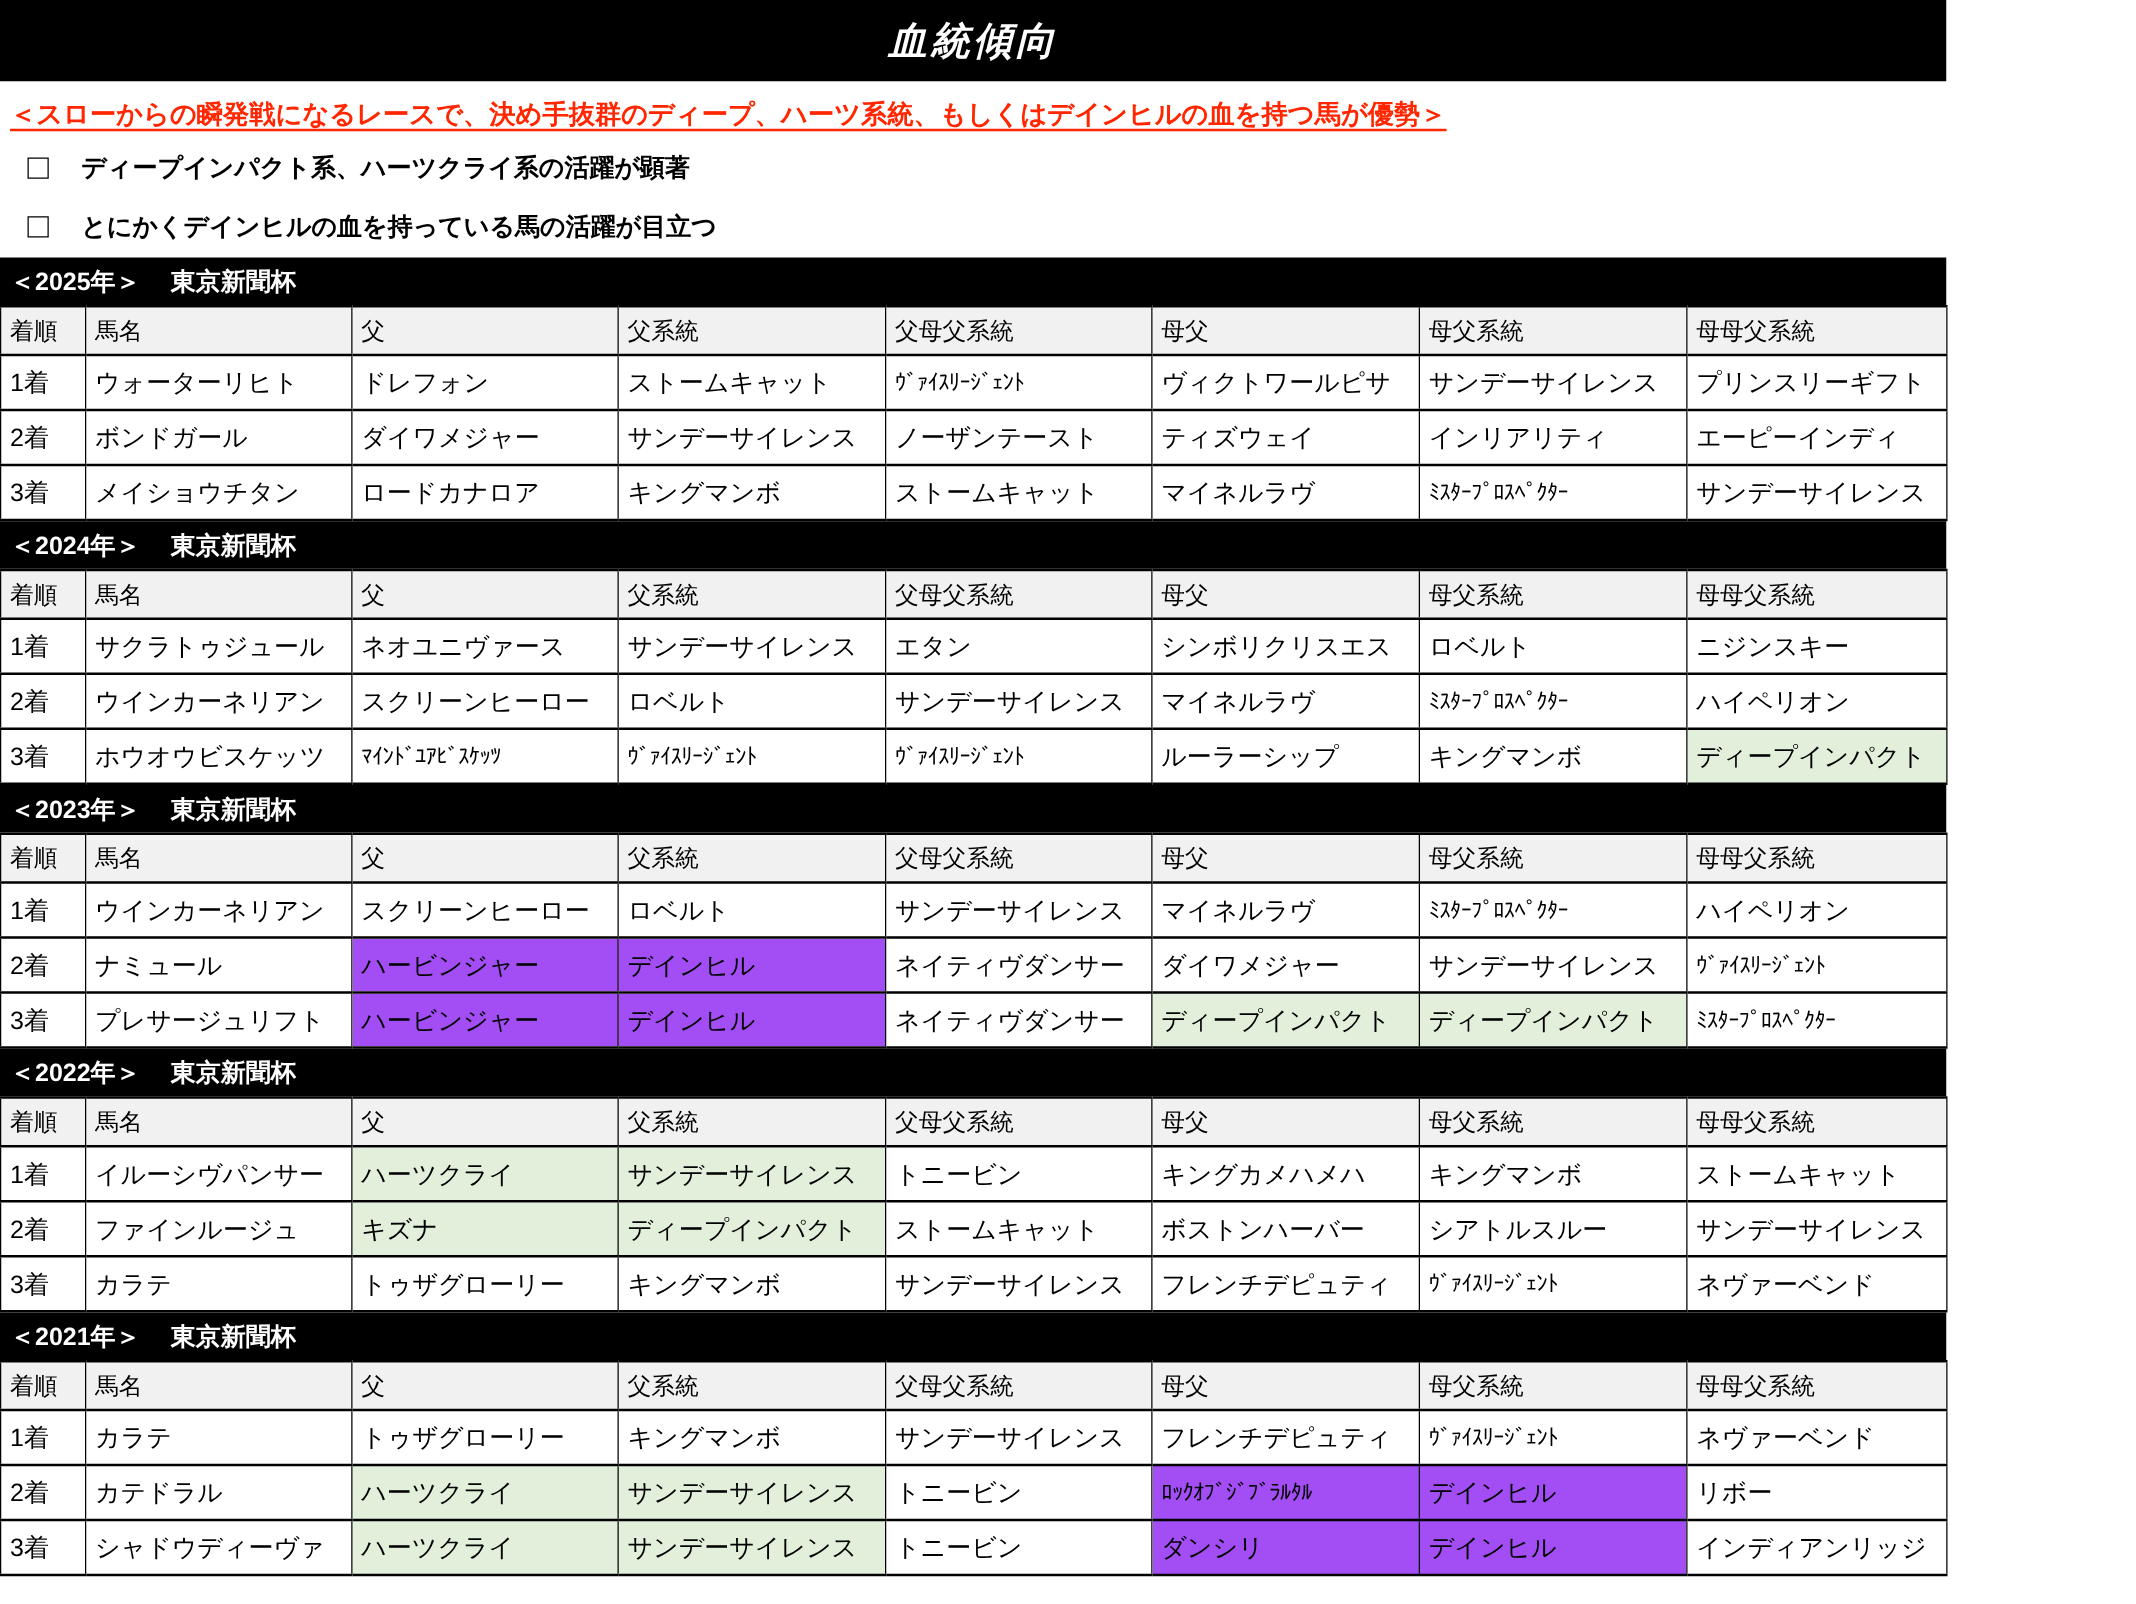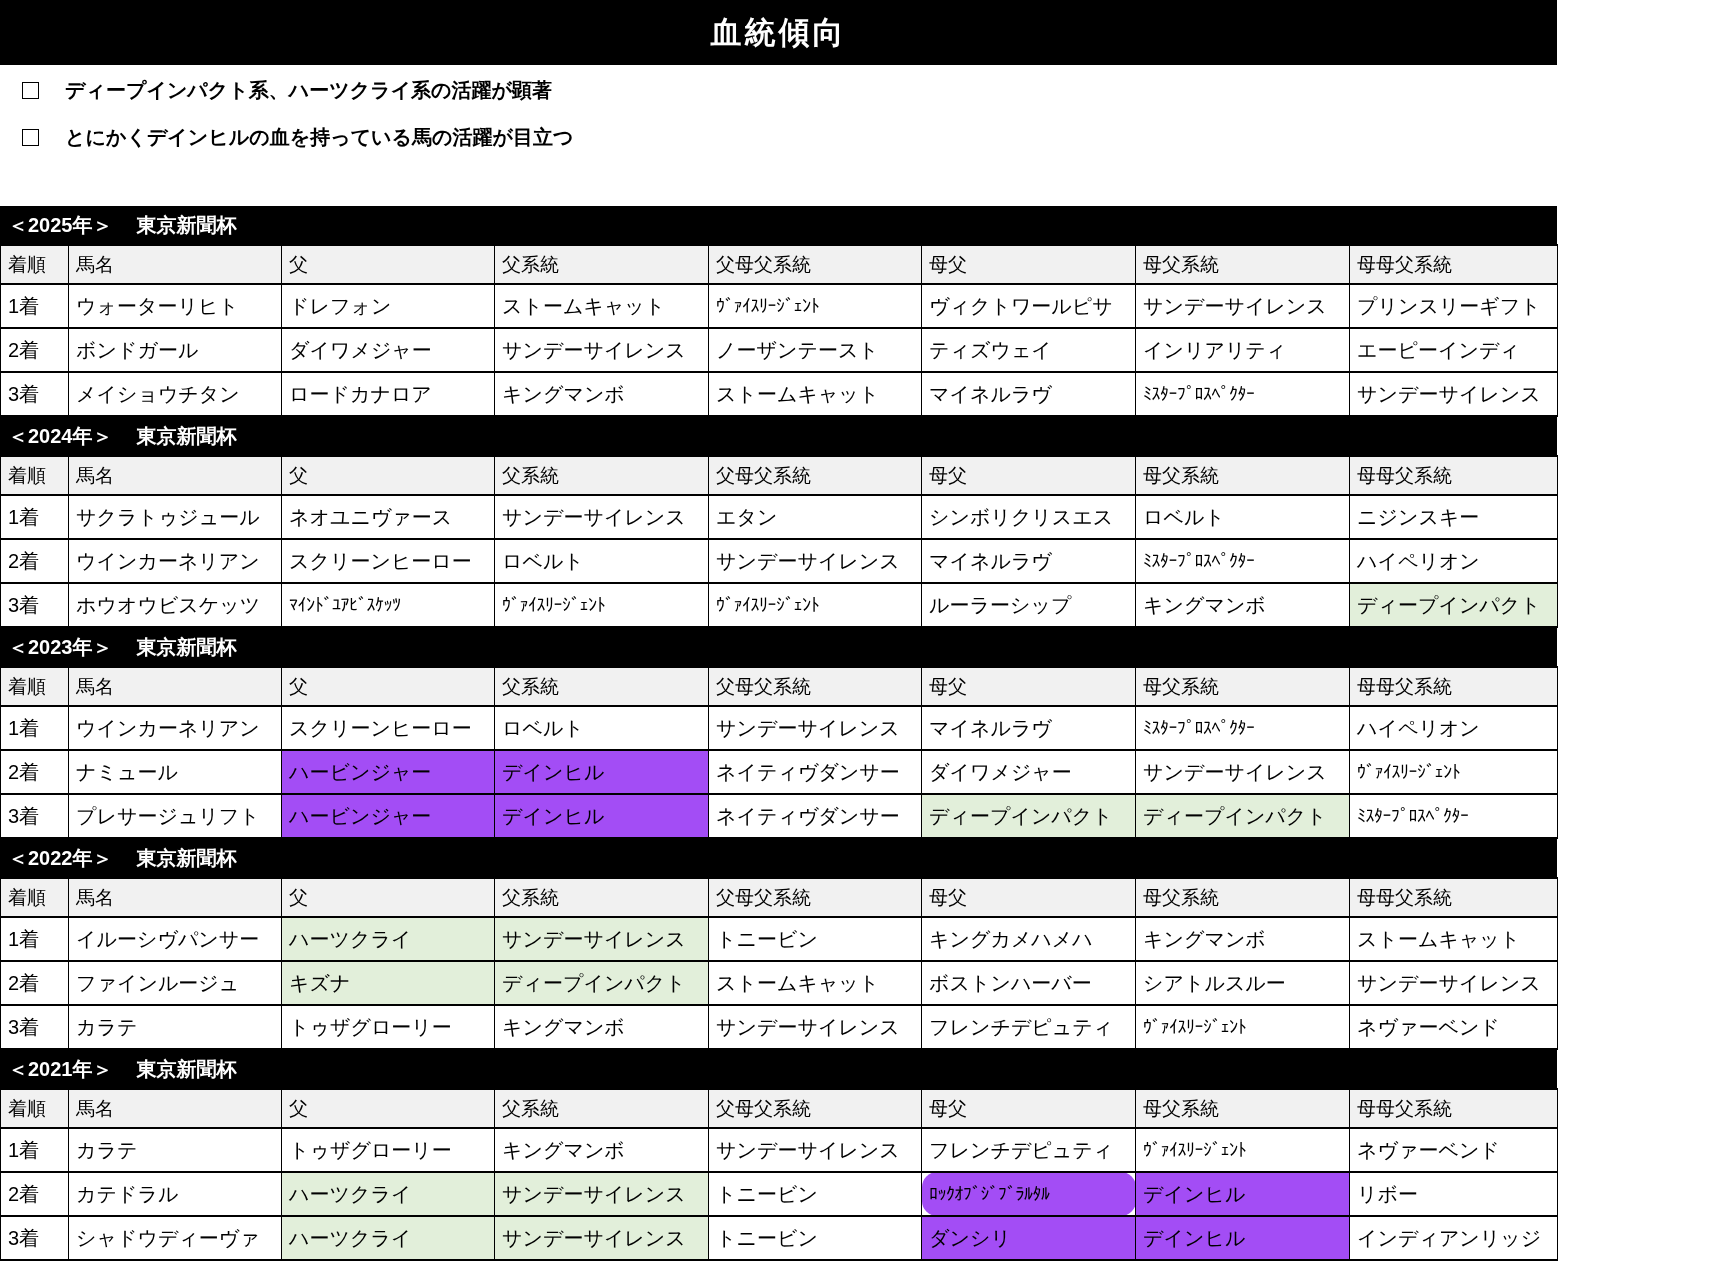--- a/index.html
+++ b/index.html
@@ -12,20 +12,21 @@
   body { width: 1709px; min-height: 1283px; }
   .page { width: 1557px; }
 
   
   .titlebar {
     background: #000;
     height: 65px;
     display: flex;
     align-items: center;
     justify-content: center;
+    font-style: italic;
   }
   .titlebar h1 {
     margin: 0;
     color: #fff;
     font-size: 31px;
     font-weight: bold;
     letter-spacing: 3px;
   }
 
   
@@ -92,33 +93,34 @@
     background: var(--c-header, #F1F1F1);
     font-weight: normal;
     font-size: 19px;
     height: 39px;
   }
   .ped-table td {
     font-size: 20px;
     height: 44px;
     background: #fff;
   }
-  td.hw { font-size: 18px; letter-spacing: -0.5px; border-radius: 15px; }
+  td.hw { font-size: 18px; letter-spacing: -0.5px; }
   td.hl-green  { background: var(--c-green, #E2EFDA); }
   td.hl-purple { background: var(--c-purple, #A34DF5); }
 </style>
 </head>
 <body>
 
 <div class="page">
   <header class="titlebar">
     <h1>血統傾向</h1>
   </header>
 
   <div class="intro">
+    <div class="headline">＜スローからの瞬発戦になるレースで、決め手抜群のディープ、ハーツ系統、もしくはデインヒルの血を持つ馬が優勢＞</div>
     <div id="bullets">
   <div class="bullet">
     <span class="checkbox"></span>
     <span class="bullet-text">ディープインパクト系、ハーツクライ系の活躍が顕著</span>
   </div>
 
   <div class="bullet">
     <span class="checkbox"></span>
     <span class="bullet-text">とにかくデインヒルの血を持っている馬の活躍が目立つ</span>
   </div>

